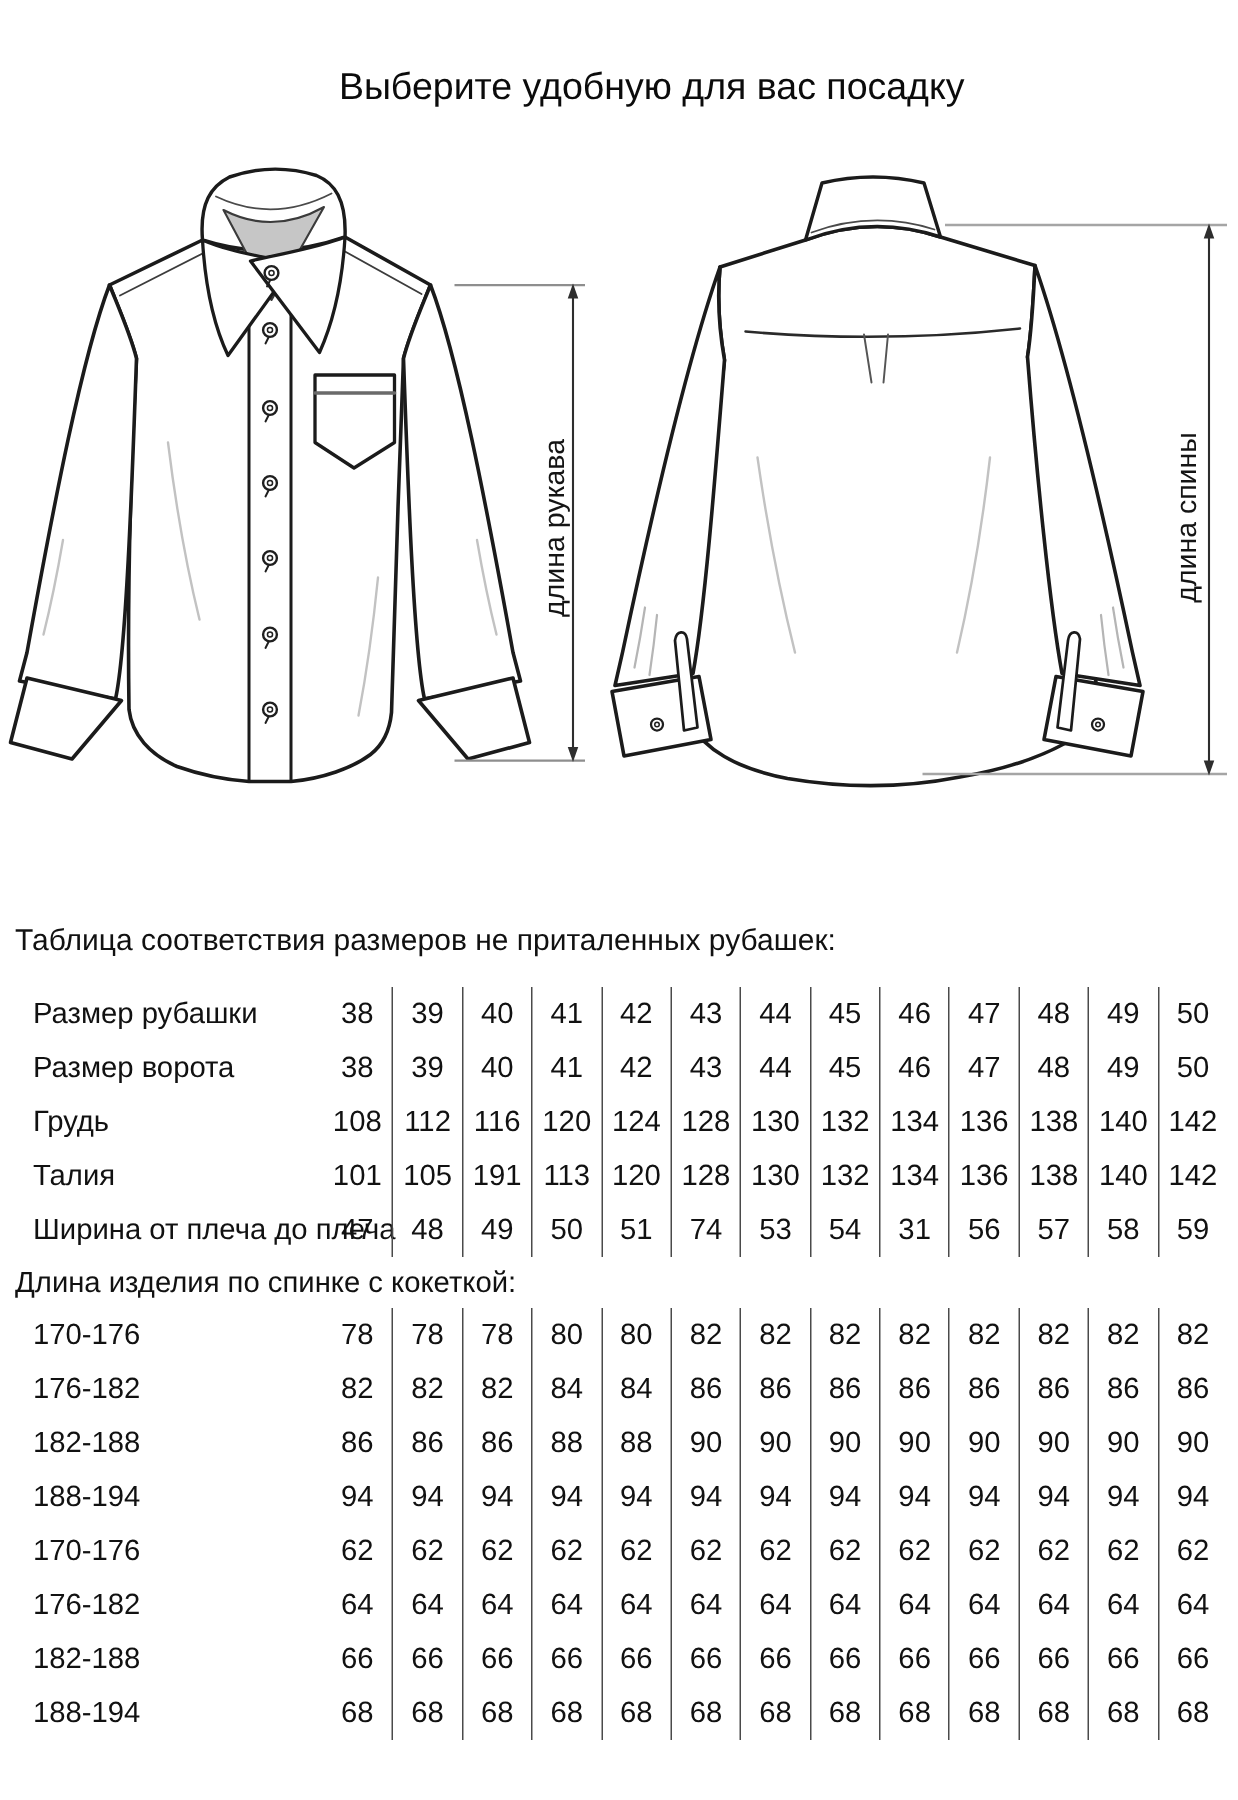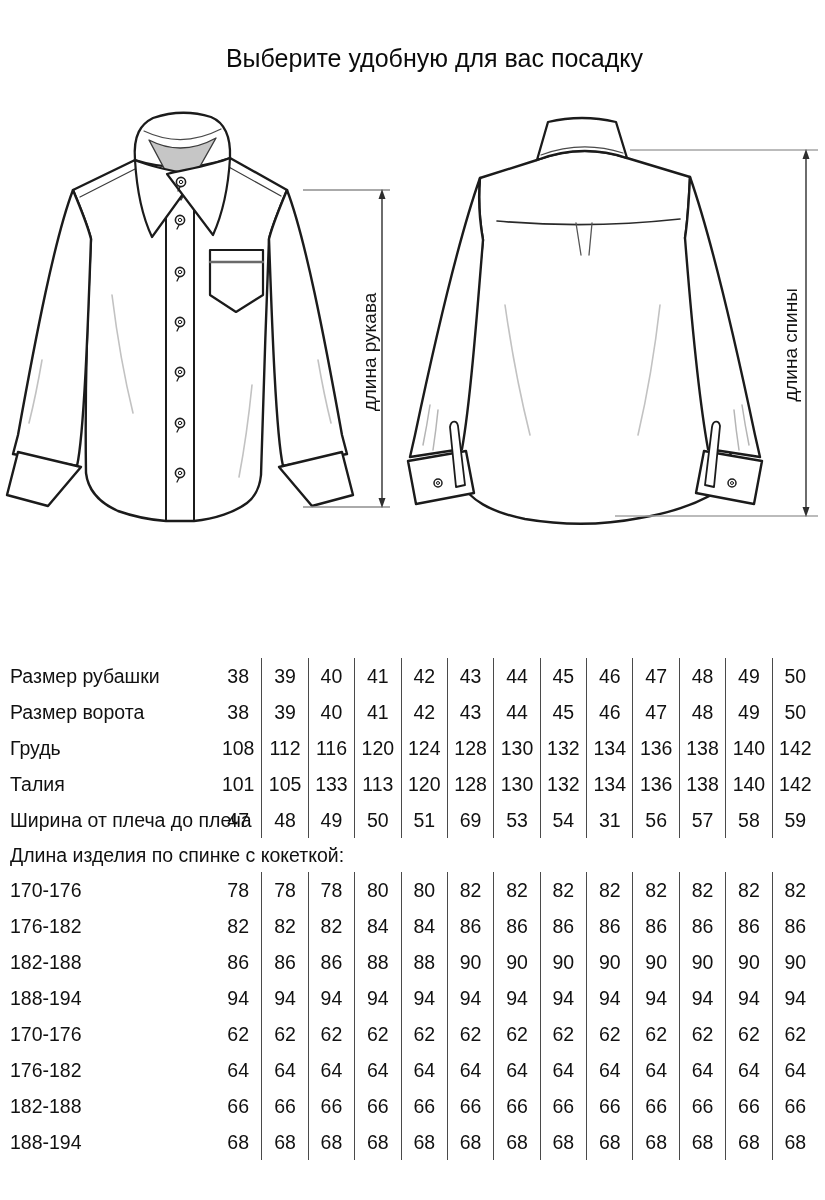--- a/index.html
+++ b/index.html
@@ -7,21 +7,21 @@
         font-family:"Liberation Sans",sans-serif;color:#0d0d0d;padding-left:44px;}
   .title{position:absolute;top:44px;left:0;width:100%;text-align:center;
          font-size:25px;font-weight:400;margin:0;color:#0b0b0b;}
   .diagram{position:absolute;top:105px;left:0;}
   .fit-heading{position:absolute;top:581px;left:10px;font-size:23px;font-weight:bold;
                letter-spacing:1.5px;color:#0b0b0b;}
   .table-intro{position:absolute;top:616px;left:10px;font-size:20px;color:#111;}
   .size-table{position:absolute;top:658px;left:10px;width:808px;}
   .t-heading{height:34px;display:flex;align-items:center;font-size:19.5px;color:#111;}
   .t-row{display:grid;grid-template-columns:205px repeat(13,1fr);height:36px;}
-  .t-label{display:flex;align-items:center;font-size:19.5px;color:#111;white-space:nowrap;}
+  .t-label{display:flex;align-items:center;font-size:19.5px;color:#111;white-space:nowrap;margin-left:12px;}
   .t-num{display:flex;align-items:center;justify-content:center;font-size:19.5px;color:#111;}
   .t-num + .t-num{border-left:1.5px solid #4a4a4a;}
   svg text{font-family:"Liberation Sans",sans-serif;font-size:19px;fill:#141414;}
 </style>
 </head>
 <body>
 
 <div class="page">
 
   <h1 class="title">Выберите удобную для вас посадку</h1>
@@ -154,20 +154,21 @@
     <g>
       <line x1="630" y1="45" x2="818" y2="45" stroke="#a5a5a5" stroke-width="1.7"></line>
       <line x1="615" y1="411" x2="818" y2="411" stroke="#a5a5a5" stroke-width="1.7"></line>
       <line x1="806" y1="47" x2="806" y2="409" stroke="#2e2e2e" stroke-width="1.4"></line>
       <polygon points="806,44 802.5,54 809.5,54" fill="#2e2e2e"></polygon>
       <polygon points="806,412 802.5,402 809.5,402" fill="#2e2e2e"></polygon>
       <text transform="translate(797,240) rotate(-90)" text-anchor="middle">длина спины</text>
     </g>
   </svg>
 
+  <div class="table-intro">Таблица соответствия размеров не приталенных рубашек:</div>
   <div class="size-table">
       <div class="t-block">
         <div class="t-row">
           <div class="t-label">Размер рубашки</div>
           <div class="t-num">38</div>
           <div class="t-num">39</div>
           <div class="t-num">40</div>
           <div class="t-num">41</div>
           <div class="t-num">42</div>
           <div class="t-num">43</div>
@@ -208,40 +209,40 @@
           <div class="t-num">134</div>
           <div class="t-num">136</div>
           <div class="t-num">138</div>
           <div class="t-num">140</div>
           <div class="t-num">142</div>
         </div>
         <div class="t-row">
           <div class="t-label">Талия</div>
           <div class="t-num">101</div>
           <div class="t-num">105</div>
-          <div class="t-num">133</div>
+          <div class="t-num">191</div>
           <div class="t-num">113</div>
           <div class="t-num">120</div>
           <div class="t-num">128</div>
           <div class="t-num">130</div>
           <div class="t-num">132</div>
           <div class="t-num">134</div>
           <div class="t-num">136</div>
           <div class="t-num">138</div>
           <div class="t-num">140</div>
           <div class="t-num">142</div>
         </div>
         <div class="t-row">
           <div class="t-label">Ширина от плеча до плеча</div>
           <div class="t-num">47</div>
           <div class="t-num">48</div>
           <div class="t-num">49</div>
           <div class="t-num">50</div>
           <div class="t-num">51</div>
-          <div class="t-num">69</div>
+          <div class="t-num">74</div>
           <div class="t-num">53</div>
           <div class="t-num">54</div>
           <div class="t-num">31</div>
           <div class="t-num">56</div>
           <div class="t-num">57</div>
           <div class="t-num">58</div>
           <div class="t-num">59</div>
         </div>
       </div>
       <div class="t-heading">Длина изделия по спинке с кокеткой:</div>

